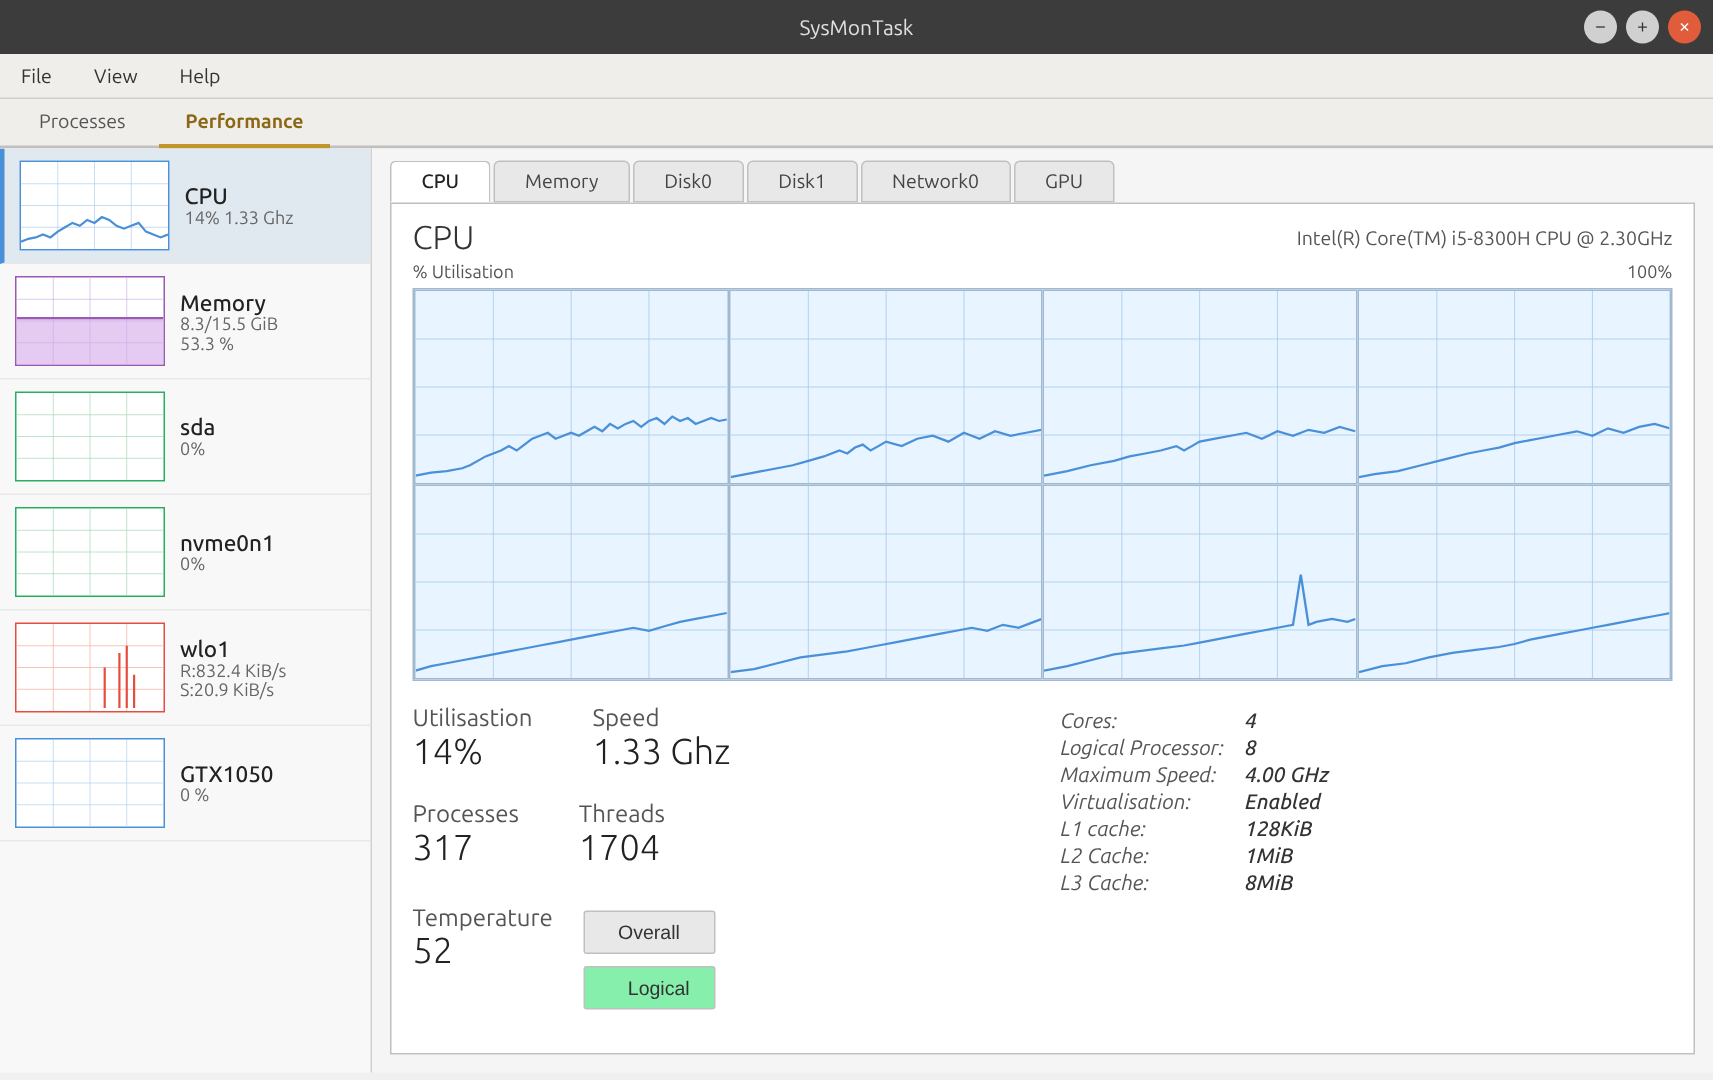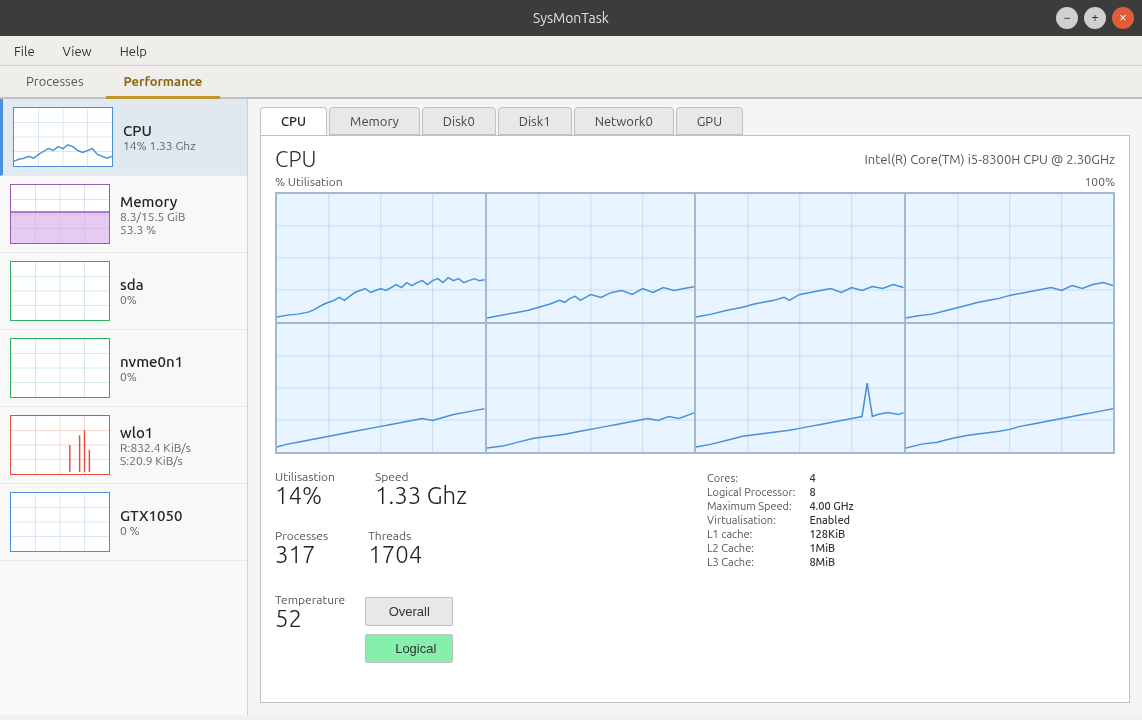--- a/index.html
+++ b/index.html
@@ -192,24 +192,24 @@
     }
     .stats-left {
       flex: 1;
     }
     .stats-right {
       flex: 1;
       padding-left: 20px;
     }
 
     .stat-block { margin-bottom: 10px; }
-    .stat-label { font-size: 12px; color: #555; }
+    .stat-label { font-size: 16px; color: #555; }
     .stat-value { font-size: 24px; font-weight: 300; color: #222; line-height: 1.1; }
 
-    .cpu-info-table { font-size: 11px; color: #333; }
+    .cpu-info-table { font-size: 14px; color: #333; font-style: italic; }
     .cpu-info-table tr td:first-child { color: #555; padding-right: 12px; white-space: nowrap; }
     .cpu-info-table tr td:last-child { font-weight: 500; }
 
     .temp-block { margin-top: 4px; }
 
     .button-group { display: flex; flex-direction: column; gap: 8px; margin-top: 8px; }
     .tab-btn {
       padding: 6px 16px;
       border: 1px solid #c0c0c0;
       background: #e8e8e8;

